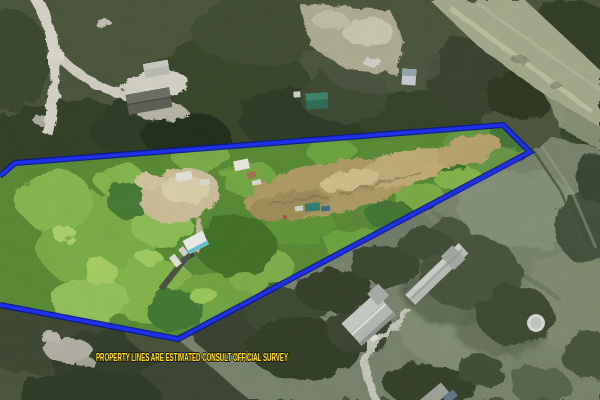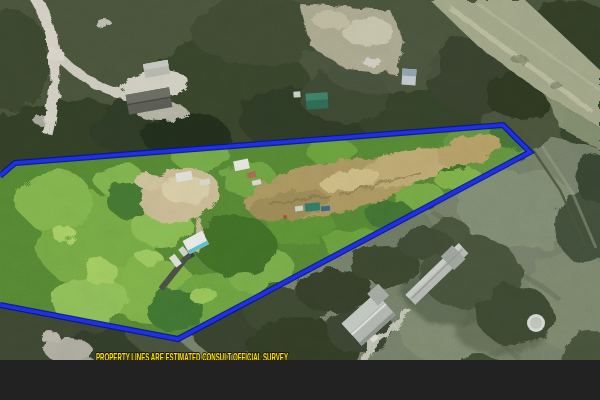--- a/index.html
+++ b/index.html
@@ -1,16 +1,16 @@
 <!DOCTYPE html>
 <html><head>
 <meta charset="utf-8">
 <style>
   html,body{margin:0;padding:0;background:#222;}
-  .stage{width:600px;height:360px;position:relative;overflow:hidden;
+  .stage{width:600px;height:400px;position:relative;overflow:hidden;
          font-family:"Liberation Sans",sans-serif;}
   .stage svg{display:block;}
   text.disclaimer{
     font-family:"Liberation Sans","DejaVu Sans",sans-serif;
     font-weight:bold;
     font-size:10.5px;
     paint-order:stroke;
     stroke:#161400;
     stroke-width:2.2px;
     stroke-linejoin:round;

